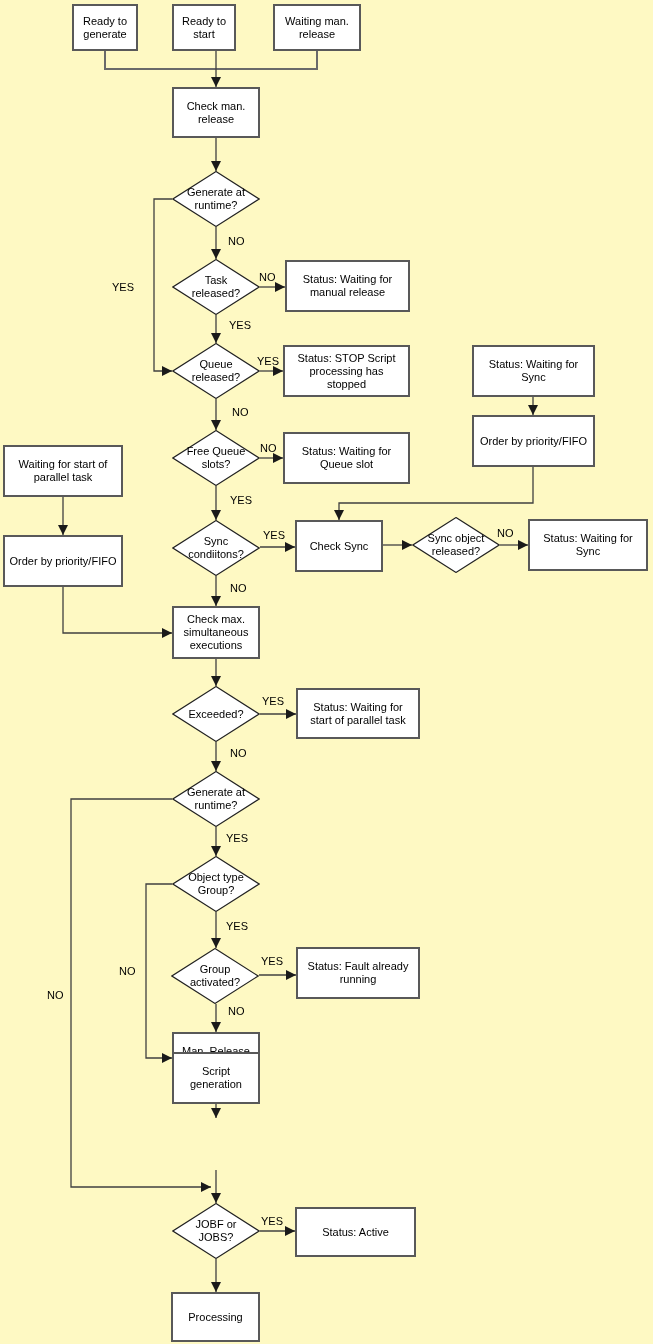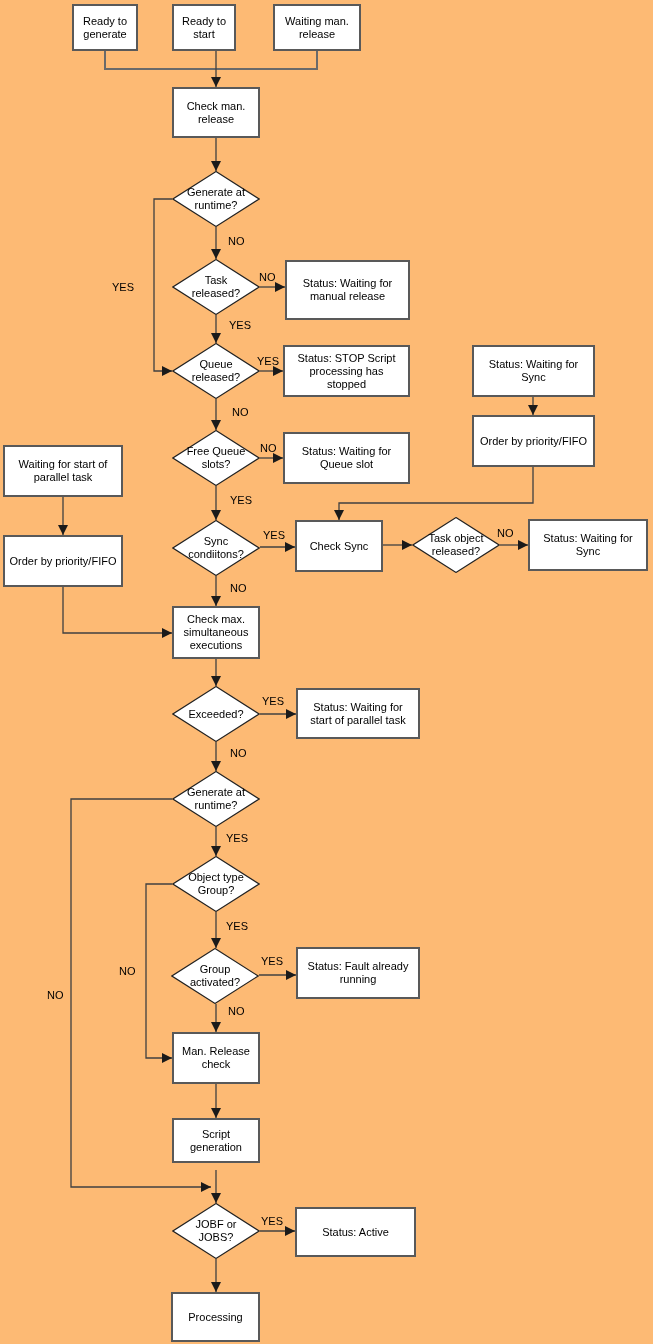--- a/index.html
+++ b/index.html
@@ -1,17 +1,17 @@
 <!DOCTYPE html>
 <html><head>
 <meta charset="utf-8">
 <style>
   html,body{margin:0;padding:0;background:#ffffff;}
   #canvas{
-    position:relative;width:653px;height:1344px;background:#fdba74;
+    position:relative;width:653px;height:1344px;background:#fef9c3;
     font-family:"Liberation Sans",sans-serif;color:#000;overflow:hidden;
   }
   #wires{position:absolute;left:0;top:0;width:653px;height:1344px;z-index:0;}
   .rect{
     position:absolute;background:#ffffff;border:2px solid #595959;box-sizing:border-box;
     display:flex;align-items:center;justify-content:center;text-align:center;
     font-size:11px;line-height:13px;padding:2px 4px;z-index:1;
   }
   .diamond{
     position:absolute;display:flex;align-items:center;justify-content:center;
@@ -90,21 +90,21 @@
       </svg>
     <span class="dlabel">Generate at runtime?</span>
   </div>
 
   <div class="diamond" style="left:172px;top:259px;width:88px;height:56px">
     <svg viewBox="0 0 100 100" preserveAspectRatio="none">
         <polygon points="50,1 99,50 50,99 1,50"></polygon>
       </svg>
     <span class="dlabel">Task released?</span>
   </div>
-  <div class="rect" style="left:285px;top:260px;width:125px;height:60px">
+  <div class="rect" style="left:285px;top:260px;width:125px;height:52px">
       <span>Status: Waiting for manual release</span>
     </div>
 
   <div class="diamond" style="left:172px;top:343px;width:88px;height:56px">
     <svg viewBox="0 0 100 100" preserveAspectRatio="none">
         <polygon points="50,1 99,50 50,99 1,50"></polygon>
       </svg>
     <span class="dlabel">Queue released?</span>
   </div>
   <div class="rect" style="left:283px;top:345px;width:127px;height:52px">
@@ -141,21 +141,21 @@
       </svg>
     <span class="dlabel">Sync condiitons?</span>
   </div>
   <div class="rect" style="left:295px;top:520px;width:88px;height:52px">
       <span>Check Sync</span>
     </div>
   <div class="diamond" style="left:412px;top:517px;width:88px;height:56px">
     <svg viewBox="0 0 100 100" preserveAspectRatio="none">
         <polygon points="50,1 99,50 50,99 1,50"></polygon>
       </svg>
-    <span class="dlabel">Task object released?</span>
+    <span class="dlabel">Sync object released?</span>
   </div>
   <div class="rect" style="left:528px;top:519px;width:120px;height:52px">
       <span>Status: Waiting for Sync</span>
     </div>
 
   <div class="rect" style="left:172px;top:606px;width:88px;height:53px">
       <span>Check max. simultaneous executions</span>
     </div>
 
   <div class="diamond" style="left:172px;top:686px;width:88px;height:56px">
@@ -188,21 +188,21 @@
       </svg>
     <span class="dlabel">Object type Group?</span>
   </div>
   <div class="rect" style="left:296px;top:947px;width:124px;height:52px">
       <span>Status: Fault already running</span>
     </div>
 
   <div class="rect" style="left:172px;top:1032px;width:88px;height:52px">
       <span>Man. Release check</span>
     </div>
-  <div class="rect" style="left:172px;top:1118px;width:88px;height:45px">
+  <div class="rect" style="left:172px;top:1052px;width:88px;height:52px">
       <span>Script generation</span>
     </div>
 
   <div class="diamond" style="left:172px;top:1203px;width:88px;height:56px">
     <svg viewBox="0 0 100 100" preserveAspectRatio="none">
         <polygon points="50,1 99,50 50,99 1,50"></polygon>
       </svg>
     <span class="dlabel">JOBF or JOBS?</span>
   </div>
   <div class="rect" style="left:295px;top:1207px;width:121px;height:50px">

